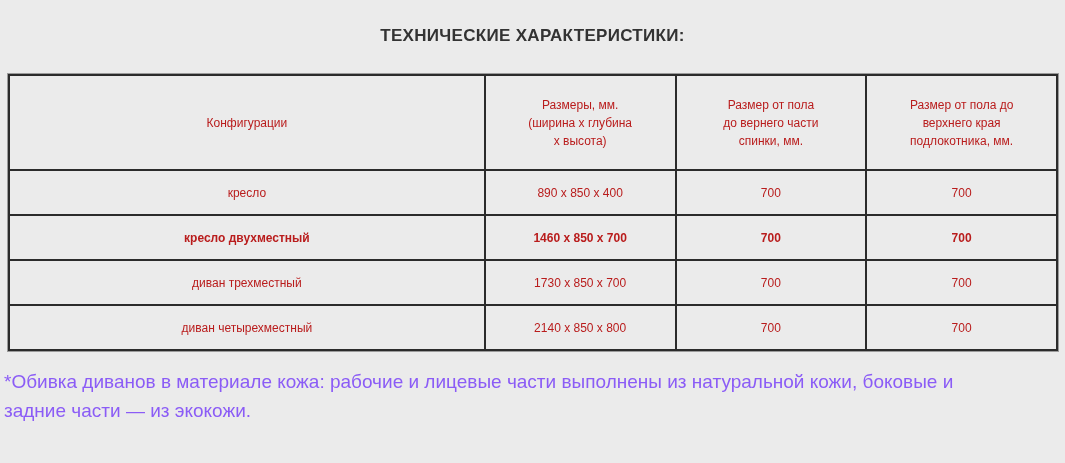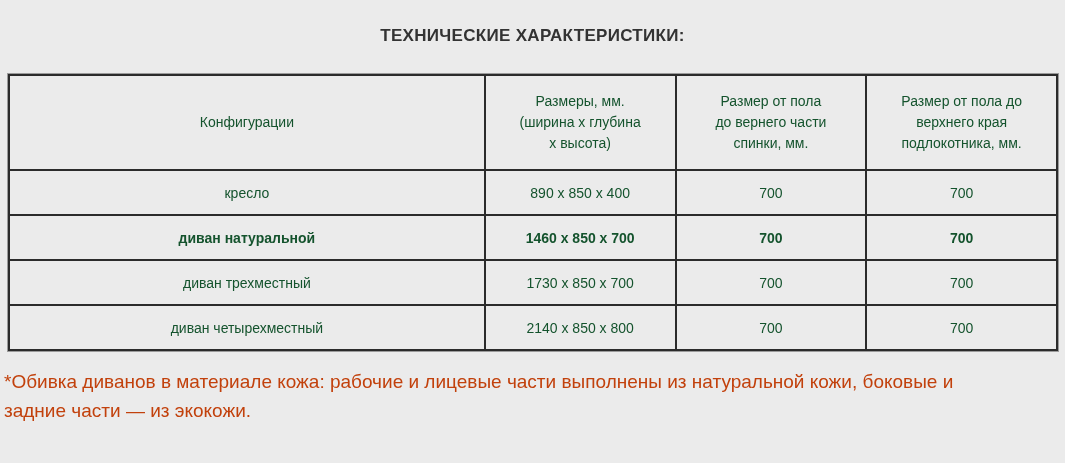--- a/index.html
+++ b/index.html
@@ -35,23 +35,23 @@
     border-collapse: collapse;
     border: 2px solid #2b2b2b;
     outline: 1px solid #9b9b9b;
     table-layout: fixed;
   }
   table.specs-table th,
   table.specs-table td {
     border: 2px solid #2b2b2b;
     text-align: center;
     vertical-align: middle;
-    font-size: 14px;
+    font-size: 12px;
     font-weight: 400;
-    color: #14532d;
+    color: #b91c1c;
     padding: 0 10px;
     box-sizing: border-box;
   }
   table.specs-table th {
     height: 95px;
     white-space: pre-line;
     line-height: 1.5;
   }
   table.specs-table td {
     height: 45px;
@@ -61,21 +61,21 @@
   }
   .col-config   { width: 45.4%; }
   .col-size     { width: 18.2%; }
   .col-back     { width: 18.2%; }
   .col-armrest  { width: 18.2%; }
   .footnote {
     margin: 16px 0 0 0;
     padding: 0 4px;
     font-size: 19px;
     line-height: 1.55;
-    color: #c2410c;
+    color: #8b5cf6;
     white-space: pre-line;
   }
 </style>
 </head>
 <body>
 
 <div class="page">
 
   <h1 class="page-title">ТЕХНИЧЕСКИЕ ХАРАКТЕРИСТИКИ:</h1>
 
@@ -101,21 +101,21 @@
       </tr>
     </thead>
     <tbody>
       <tr>
         <td>кресло</td>
         <td>890 x 850 x 400</td>
         <td>700</td>
         <td>700</td>
       </tr>
       <tr class="bold-row">
-        <td>диван натуральной</td>
+        <td>кресло двухместный</td>
         <td>1460 x 850 x 700</td>
         <td>700</td>
         <td>700</td>
       </tr>
       <tr>
         <td>диван трехместный</td>
         <td>1730 x 850 x 700</td>
         <td>700</td>
         <td>700</td>
       </tr>

